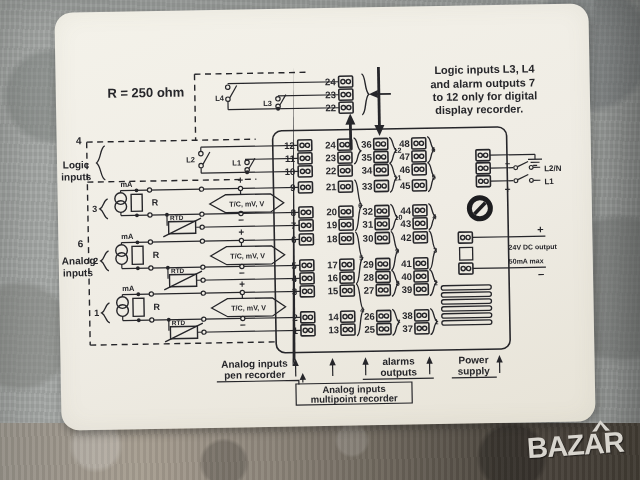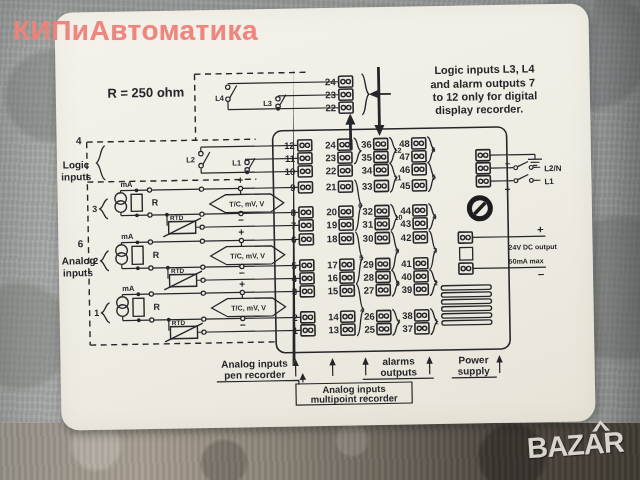--- a/index.html
+++ b/index.html
@@ -686,19 +686,18 @@
             <text x="247" y="309" font-size="7.2" font-weight="bold" text-anchor="middle">T/C, mV, V</text>
             <text x="241" y="286" font-size="10" font-weight="bold" text-anchor="middle">+</text>
             <text x="241" y="327" font-size="10" font-weight="bold" text-anchor="middle">−</text>
             <text x="95" y="312" font-size="9" font-weight="bold" text-anchor="middle">1</text>
             <path d="M108,299 C103.5,300.5 104.5,306.5 100,309 C104.5,311.5 103.5,317.5 108,319" stroke="#26262a" stroke-width="1.3" fill="none"></path>
           </g>
         </g>
     </svg>
   </div>
 
-  <div id="watermark">КИПиАвтоматика</div>
 
   <div id="logo">
     <span>BAZAR</span>
     <div id="logo-hat"></div>
   </div>
 </div>
 
 </body></html>

